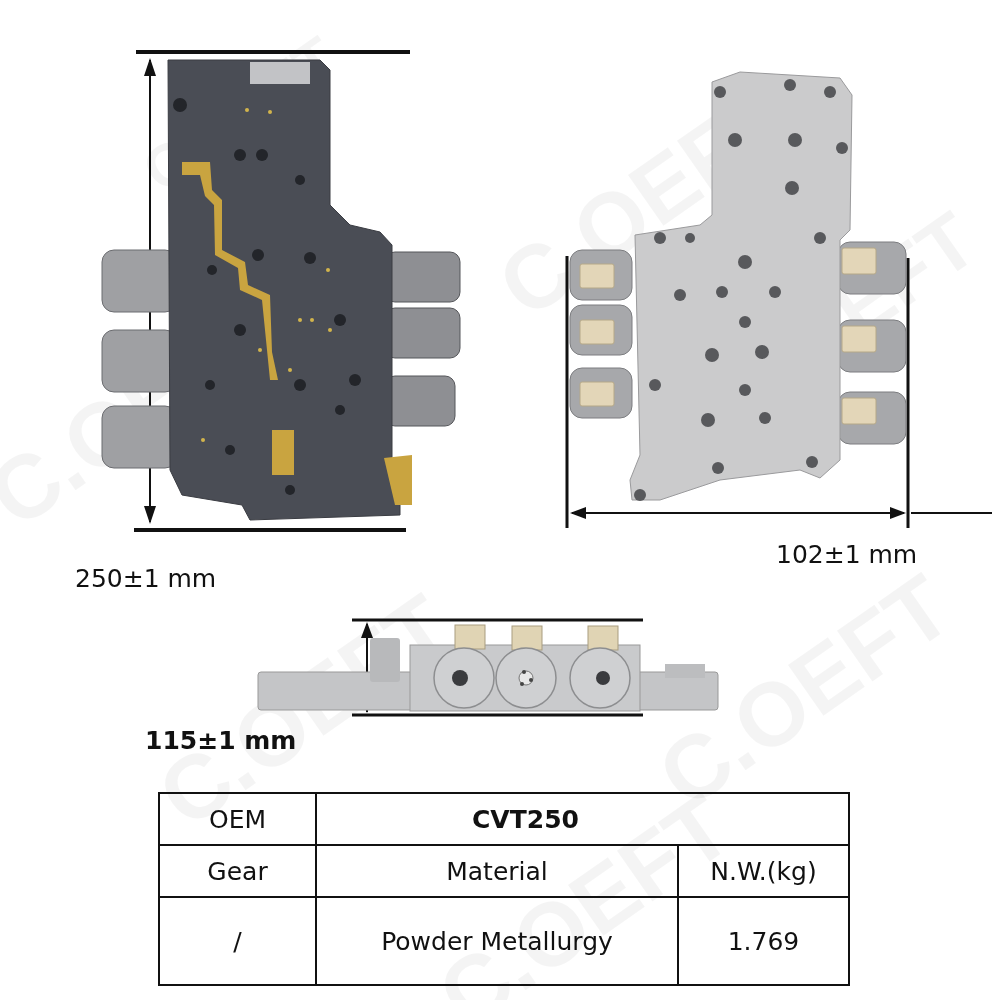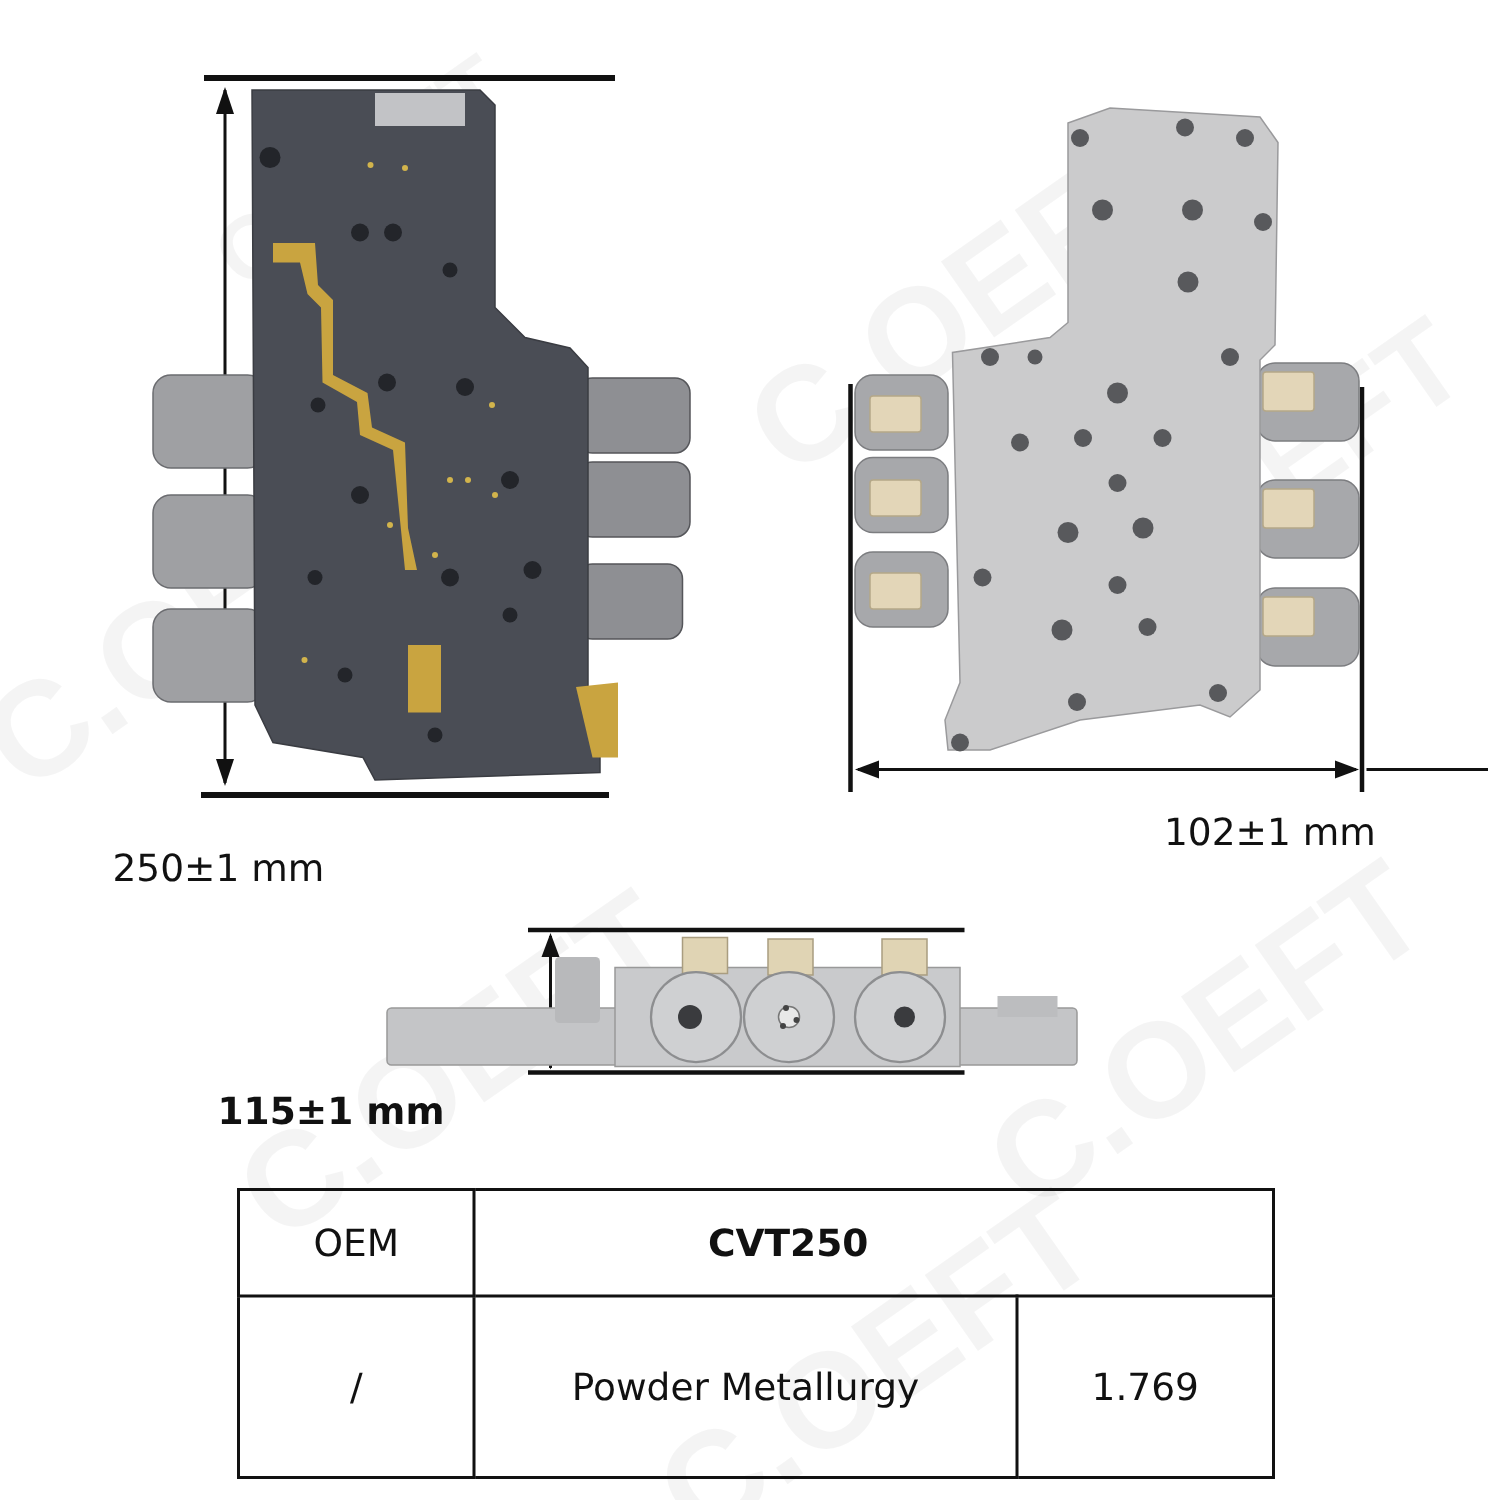--- a/index.html
+++ b/index.html
@@ -165,19 +165,24 @@
   <colgroup>
       <col style="width:157px">
       <col style="width:362px">
       <col style="width:171px">
     </colgroup>
   <tbody>
       <tr style="height:52px">
     <td>OEM</td>
     <td colspan="2" class="bold" style="text-align:left;padding-left:155px;margin-left:28px;">CVT250</td>
   </tr>
+  <tr style="height:52px">
+    <td>Gear</td>
+    <td>Material</td>
+    <td>N.W.(kg)</td>
+  </tr>
   <tr style="height:88px">
     <td>/</td>
     <td>Powder Metallurgy</td>
     <td>1.769</td>
   </tr>
 </tbody>
   </table>
 
 </body></html>

